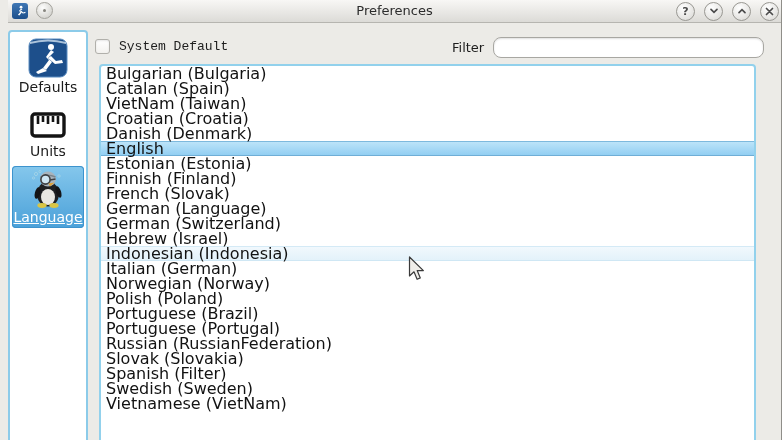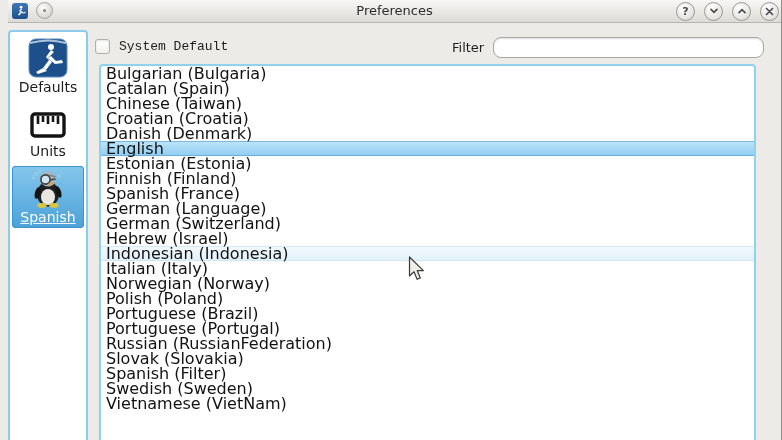--- a/index.html
+++ b/index.html
@@ -165,49 +165,49 @@
     <ellipse cx="30.5" cy="24" rx="2.6" ry="6" fill="#141416" transform="rotate(-18 30.5 24)"></ellipse>
     <ellipse cx="20" cy="11" rx="8" ry="7.5" fill="#a9b4bc"></ellipse>
     <path d="M12.5 9 Q20 5.5 27.5 9" stroke="#7c858c" stroke-width="1.4" fill="none"></path>
     <circle cx="17.5" cy="11.5" r="4.6" fill="#cfe6f2" stroke="#3d3f42" stroke-width="1.6"></circle>
     <path d="M22 12 L27.5 11" stroke="#3d3f42" stroke-width="1.4"></path>
     <path d="M20.5 15.5 L26.5 14.5 L22 18.5 Z" fill="#dfa238"></path>
     <ellipse cx="14" cy="37.5" rx="4.6" ry="2.4" fill="#d9c544"></ellipse>
     <ellipse cx="26" cy="37.5" rx="4.6" ry="2.4" fill="#d9c544"></ellipse>
   </svg>
       </div>
-      <div class="side-label">Spanish</div>
+      <div class="side-label">Language</div>
     </div>
   </div>
 
 <div class="cb-row">
   <span class="checkbox"></span>
   <span class="cb-label">System Default</span>
 </div>
 
 <div class="filter-row">
   <span class="filter-label">Filter</span>
   <input class="filter-input" type="text" value="" style="">
 </div>
 
 <div class="lang-list">
     <div class="row">Bulgarian (Bulgaria)</div>
     <div class="row">Catalan (Spain)</div>
-    <div class="row">Chinese (Taiwan)</div>
+    <div class="row">VietNam (Taiwan)</div>
     <div class="row">Croatian (Croatia)</div>
     <div class="row">Danish (Denmark)</div>
     <div class="row selected">English</div>
     <div class="row">Estonian (Estonia)</div>
     <div class="row">Finnish (Finland)</div>
-    <div class="row">Spanish (France)</div>
+    <div class="row">French (Slovak)</div>
     <div class="row">German (Language)</div>
     <div class="row">German (Switzerland)</div>
     <div class="row">Hebrew (Israel)</div>
     <div class="row hovered">Indonesian (Indonesia)</div>
-    <div class="row">Italian (Italy)</div>
+    <div class="row">Italian (German)</div>
     <div class="row">Norwegian (Norway)</div>
     <div class="row">Polish (Poland)</div>
     <div class="row">Portuguese (Brazil)</div>
     <div class="row">Portuguese (Portugal)</div>
     <div class="row">Russian (RussianFederation)</div>
     <div class="row">Slovak (Slovakia)</div>
     <div class="row">Spanish (Filter)</div>
     <div class="row">Swedish (Sweden)</div>
     <div class="row">Vietnamese (VietNam)</div>
   </div>

